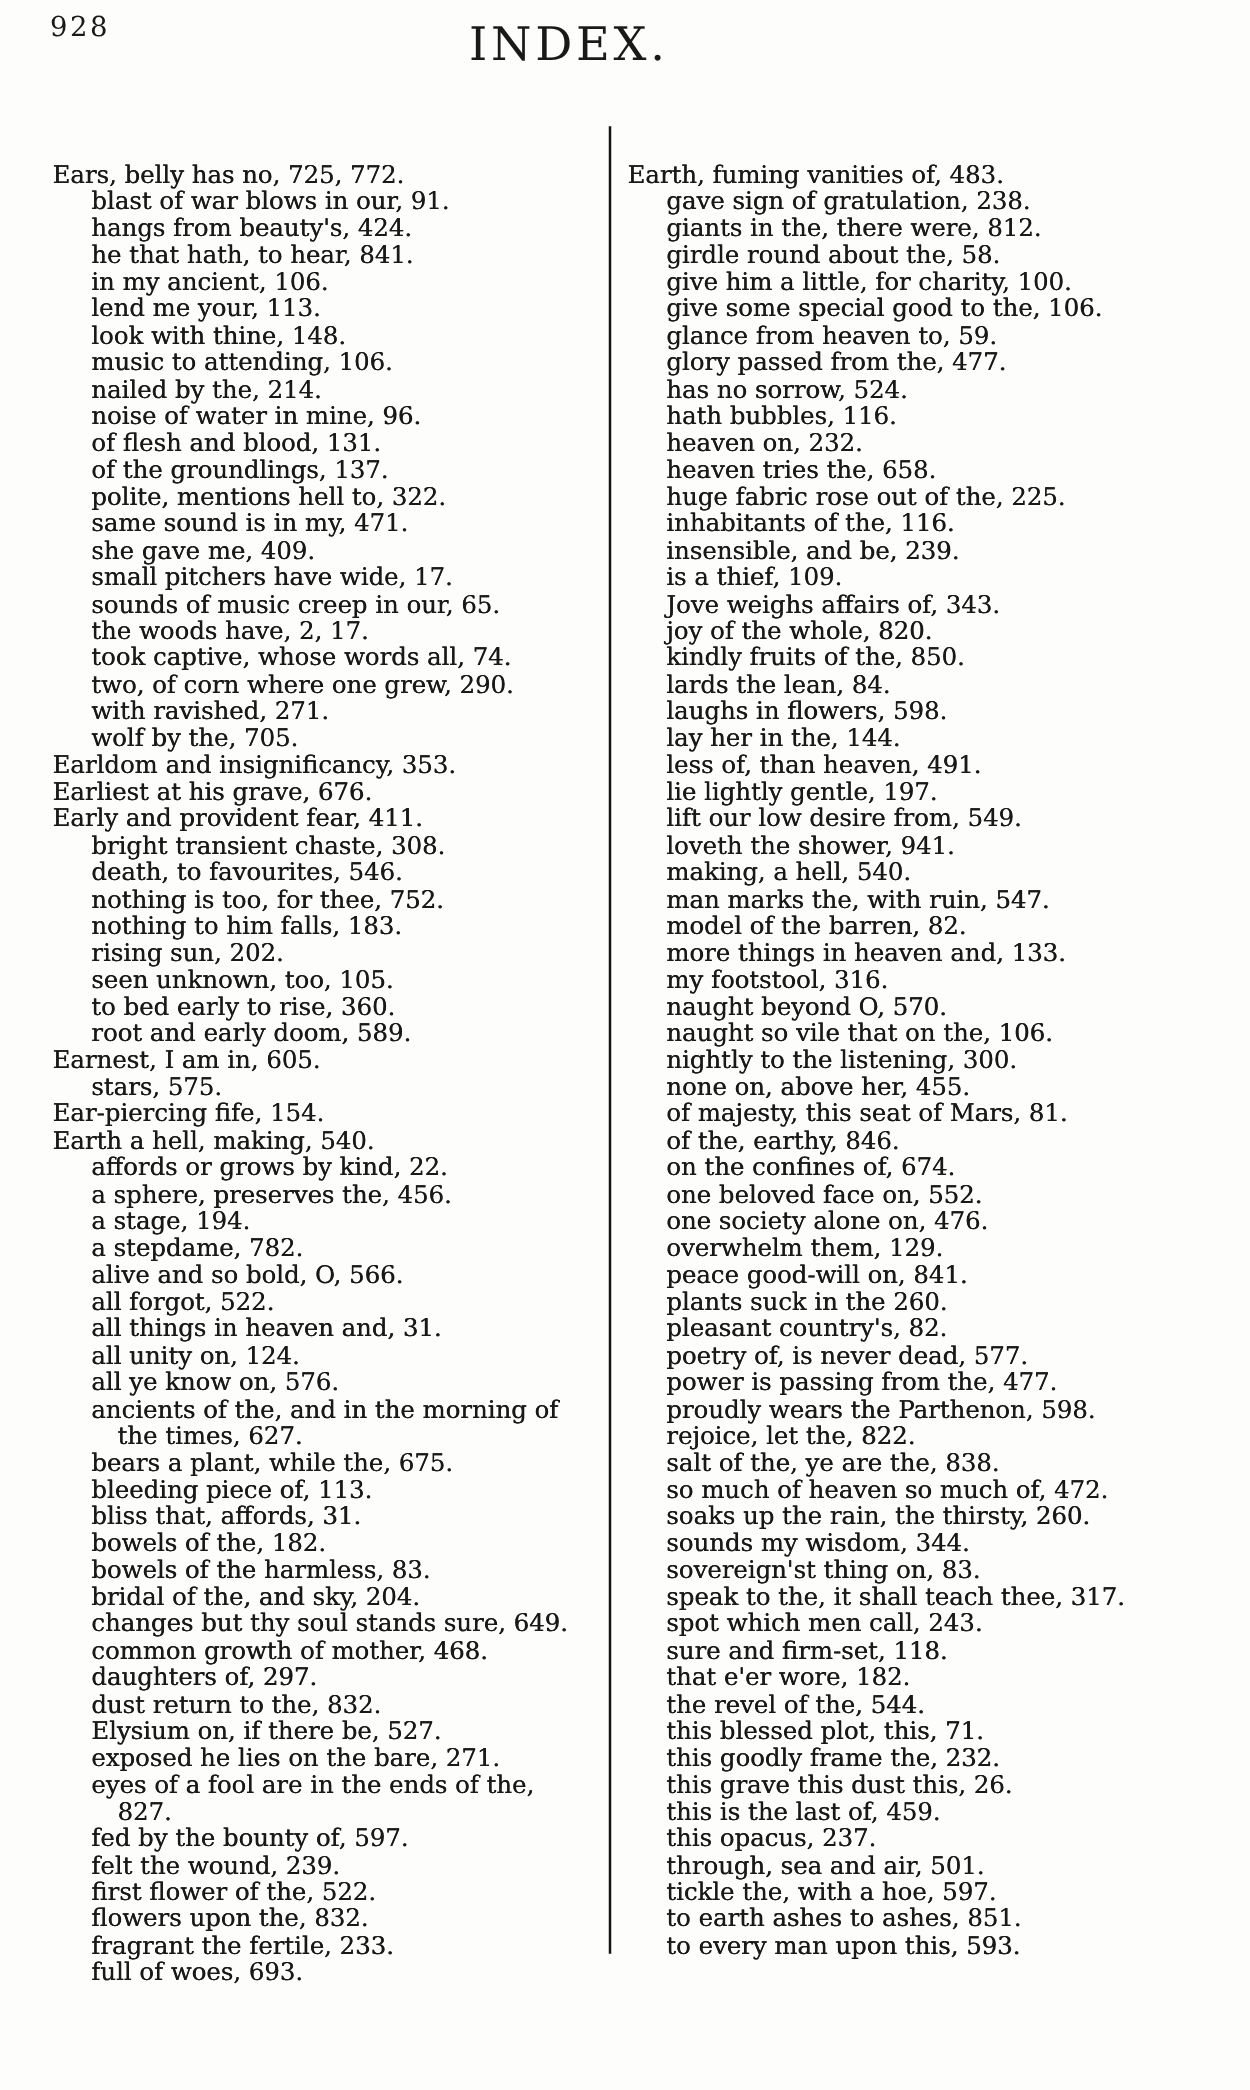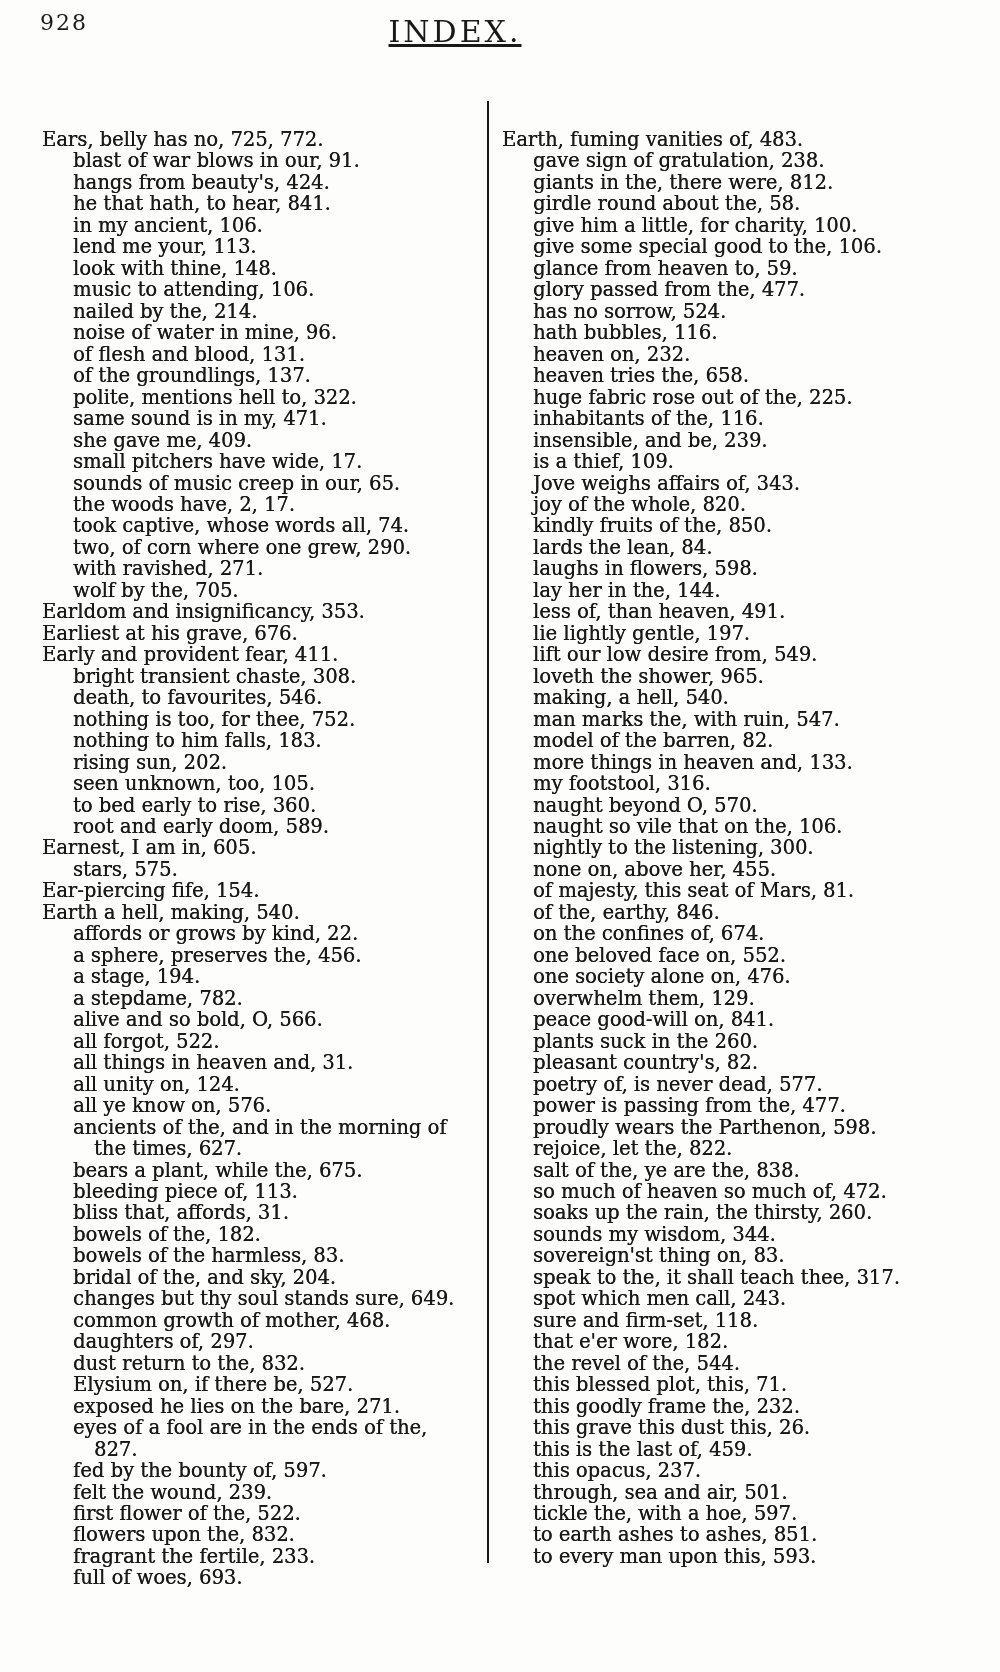--- a/index.html
+++ b/index.html
@@ -18,23 +18,22 @@
     left: 40px;
     top: 10px;
     font-size: 22px;
     letter-spacing: 2px;
   }
   .title {
     position: absolute;
     left: 455px;
     top: 14px;
     transform: translateX(-50%);
-    font-size: 30px;
+    font-size: 37px;
     letter-spacing: 3px;
-    text-decoration: underline;
   }
   .col {
     position: absolute;
     top: 99px;
     font-size: 19.5px;
     line-height: 21.47px;
     white-space: nowrap;
     margin-top: 30px;
   }
   .col-left  { left: 42px;  width: 446px; }
@@ -148,21 +147,21 @@
       <div class="line i1">is a thief, 109.</div>
       <div class="line i1">Jove weighs affairs of, 343.</div>
       <div class="line i1">joy of the whole, 820.</div>
       <div class="line i1">kindly fruits of the, 850.</div>
       <div class="line i1">lards the lean, 84.</div>
       <div class="line i1">laughs in flowers, 598.</div>
       <div class="line i1">lay her in the, 144.</div>
       <div class="line i1">less of, than heaven, 491.</div>
       <div class="line i1">lie lightly gentle, 197.</div>
       <div class="line i1">lift our low desire from, 549.</div>
-      <div class="line i1">loveth the shower, 965.</div>
+      <div class="line i1">loveth the shower, 941.</div>
       <div class="line i1">making, a hell, 540.</div>
       <div class="line i1">man marks the, with ruin, 547.</div>
       <div class="line i1">model of the barren, 82.</div>
       <div class="line i1">more things in heaven and, 133.</div>
       <div class="line i1">my footstool, 316.</div>
       <div class="line i1">naught beyond O, 570.</div>
       <div class="line i1">naught so vile that on the, 106.</div>
       <div class="line i1">nightly to the listening, 300.</div>
       <div class="line i1">none on, above her, 455.</div>
       <div class="line i1">of majesty, this seat of Mars, 81.</div>

